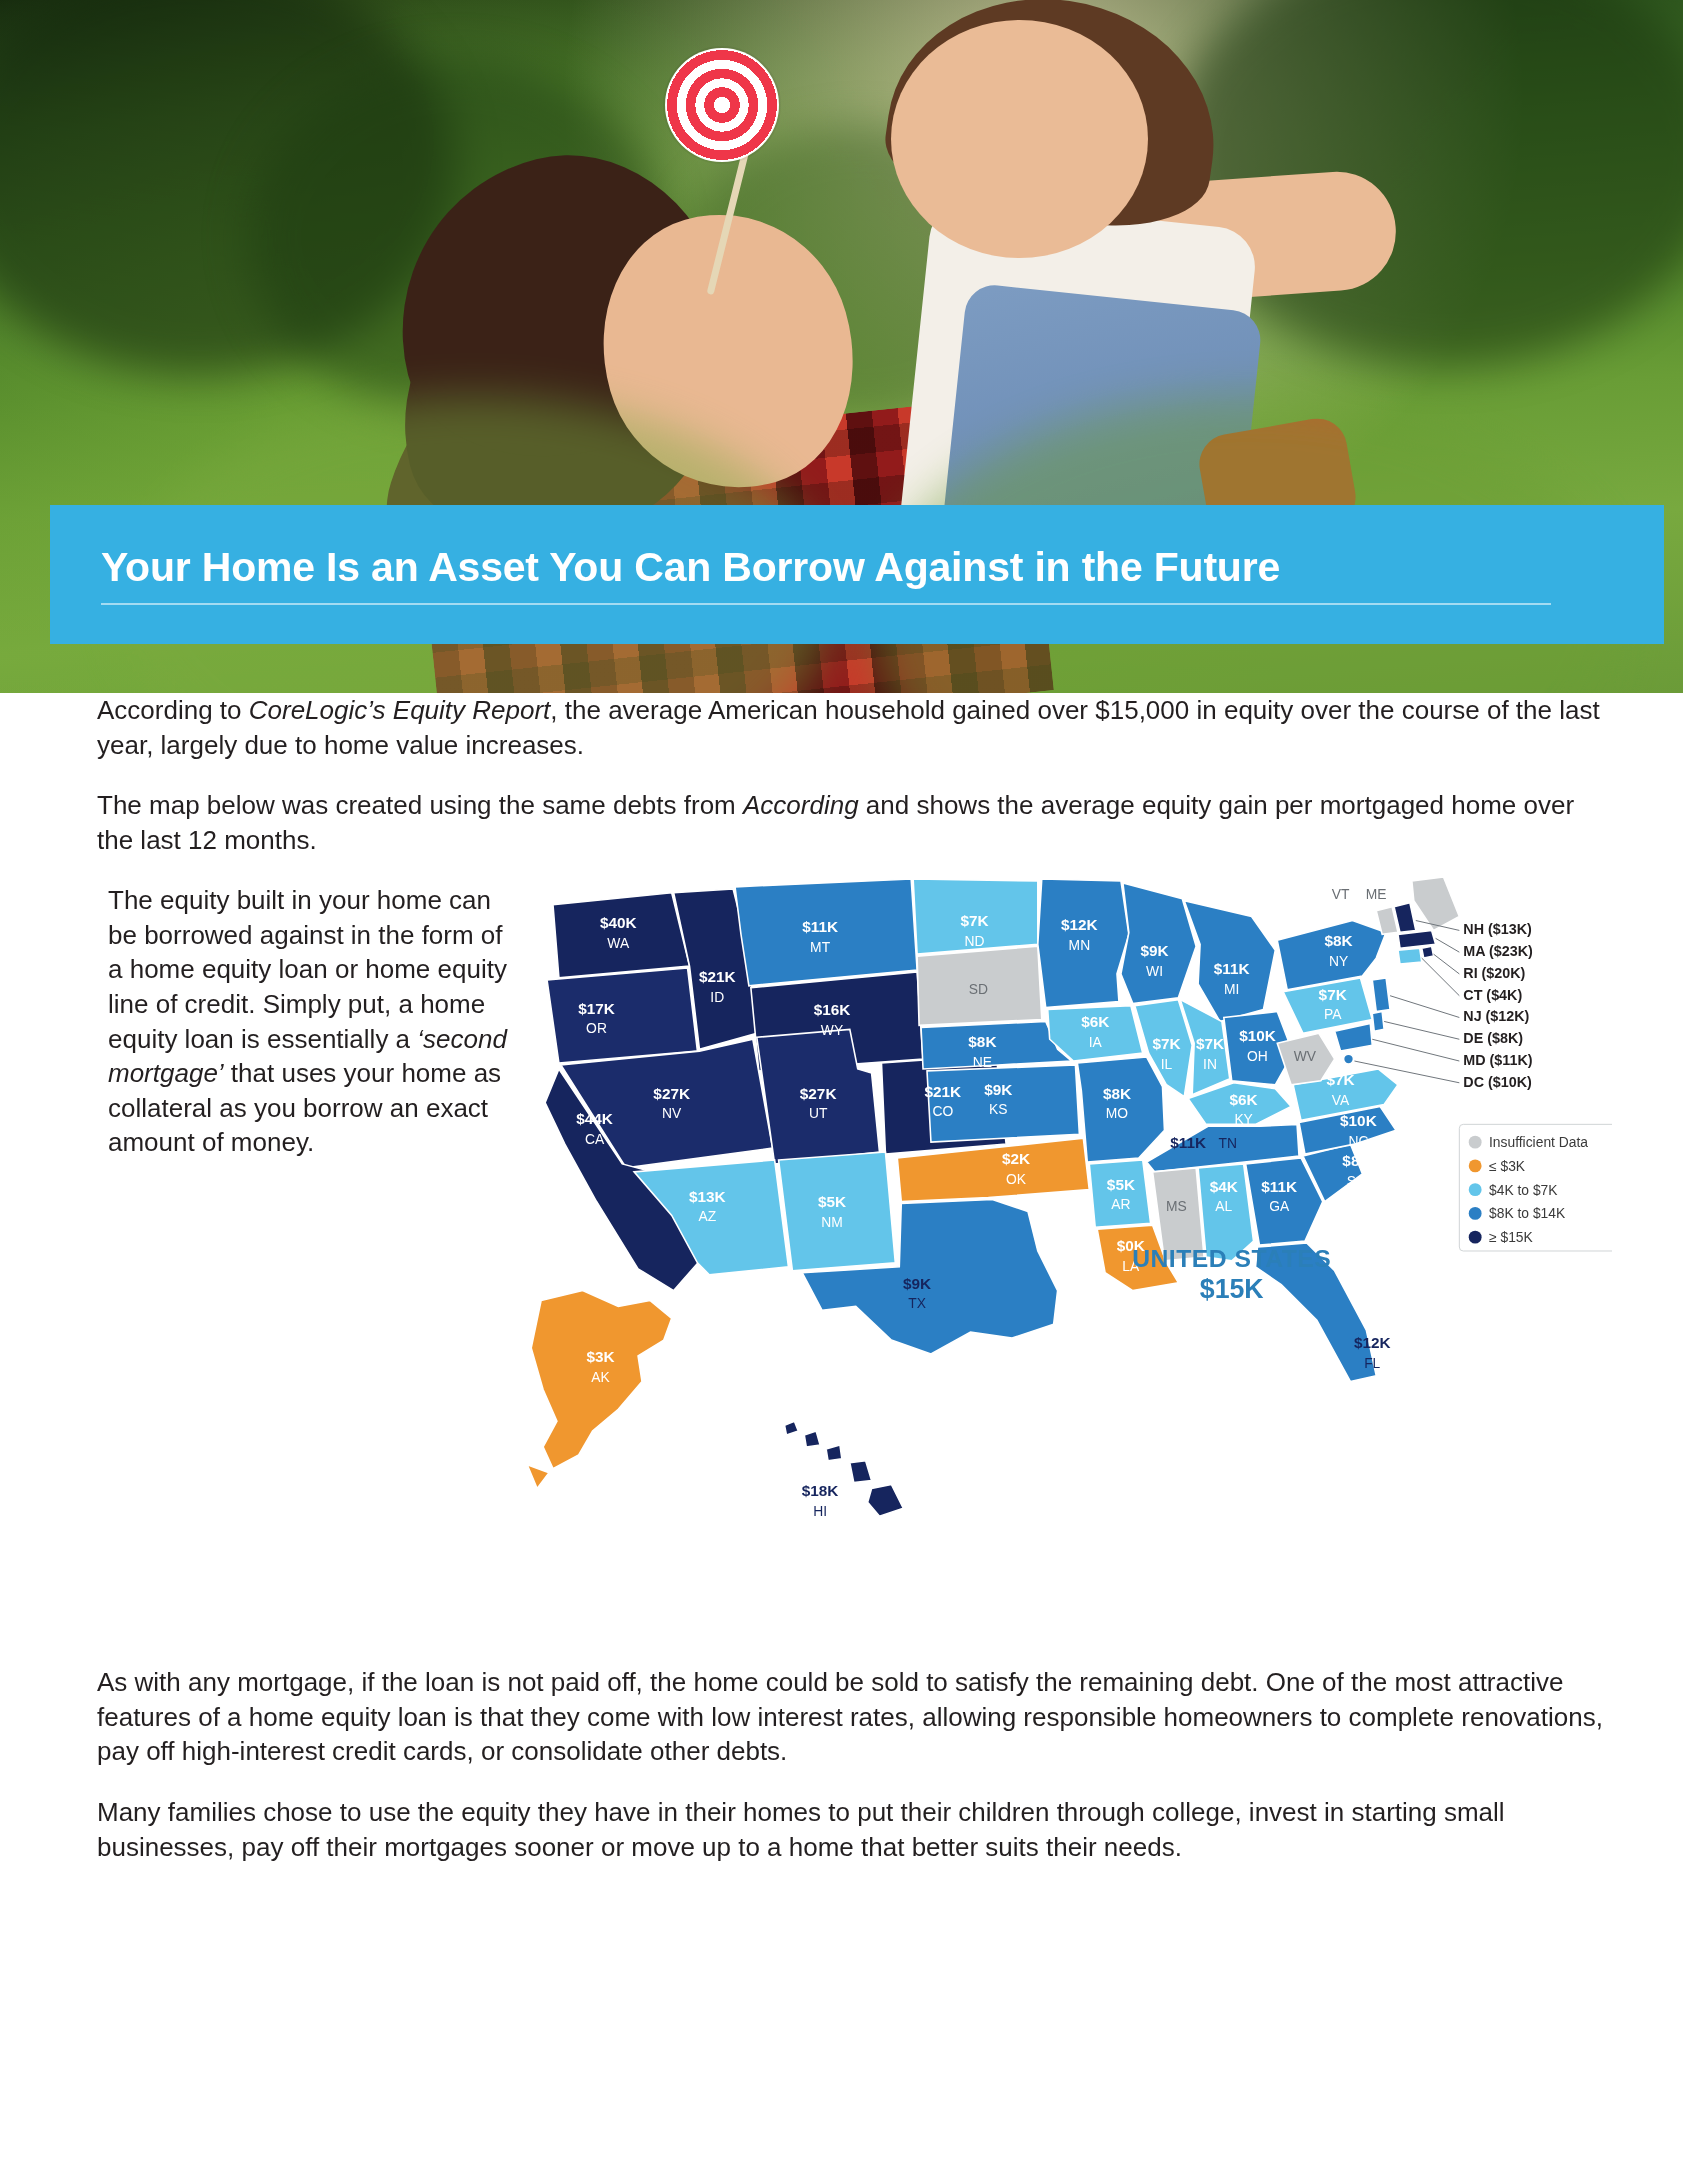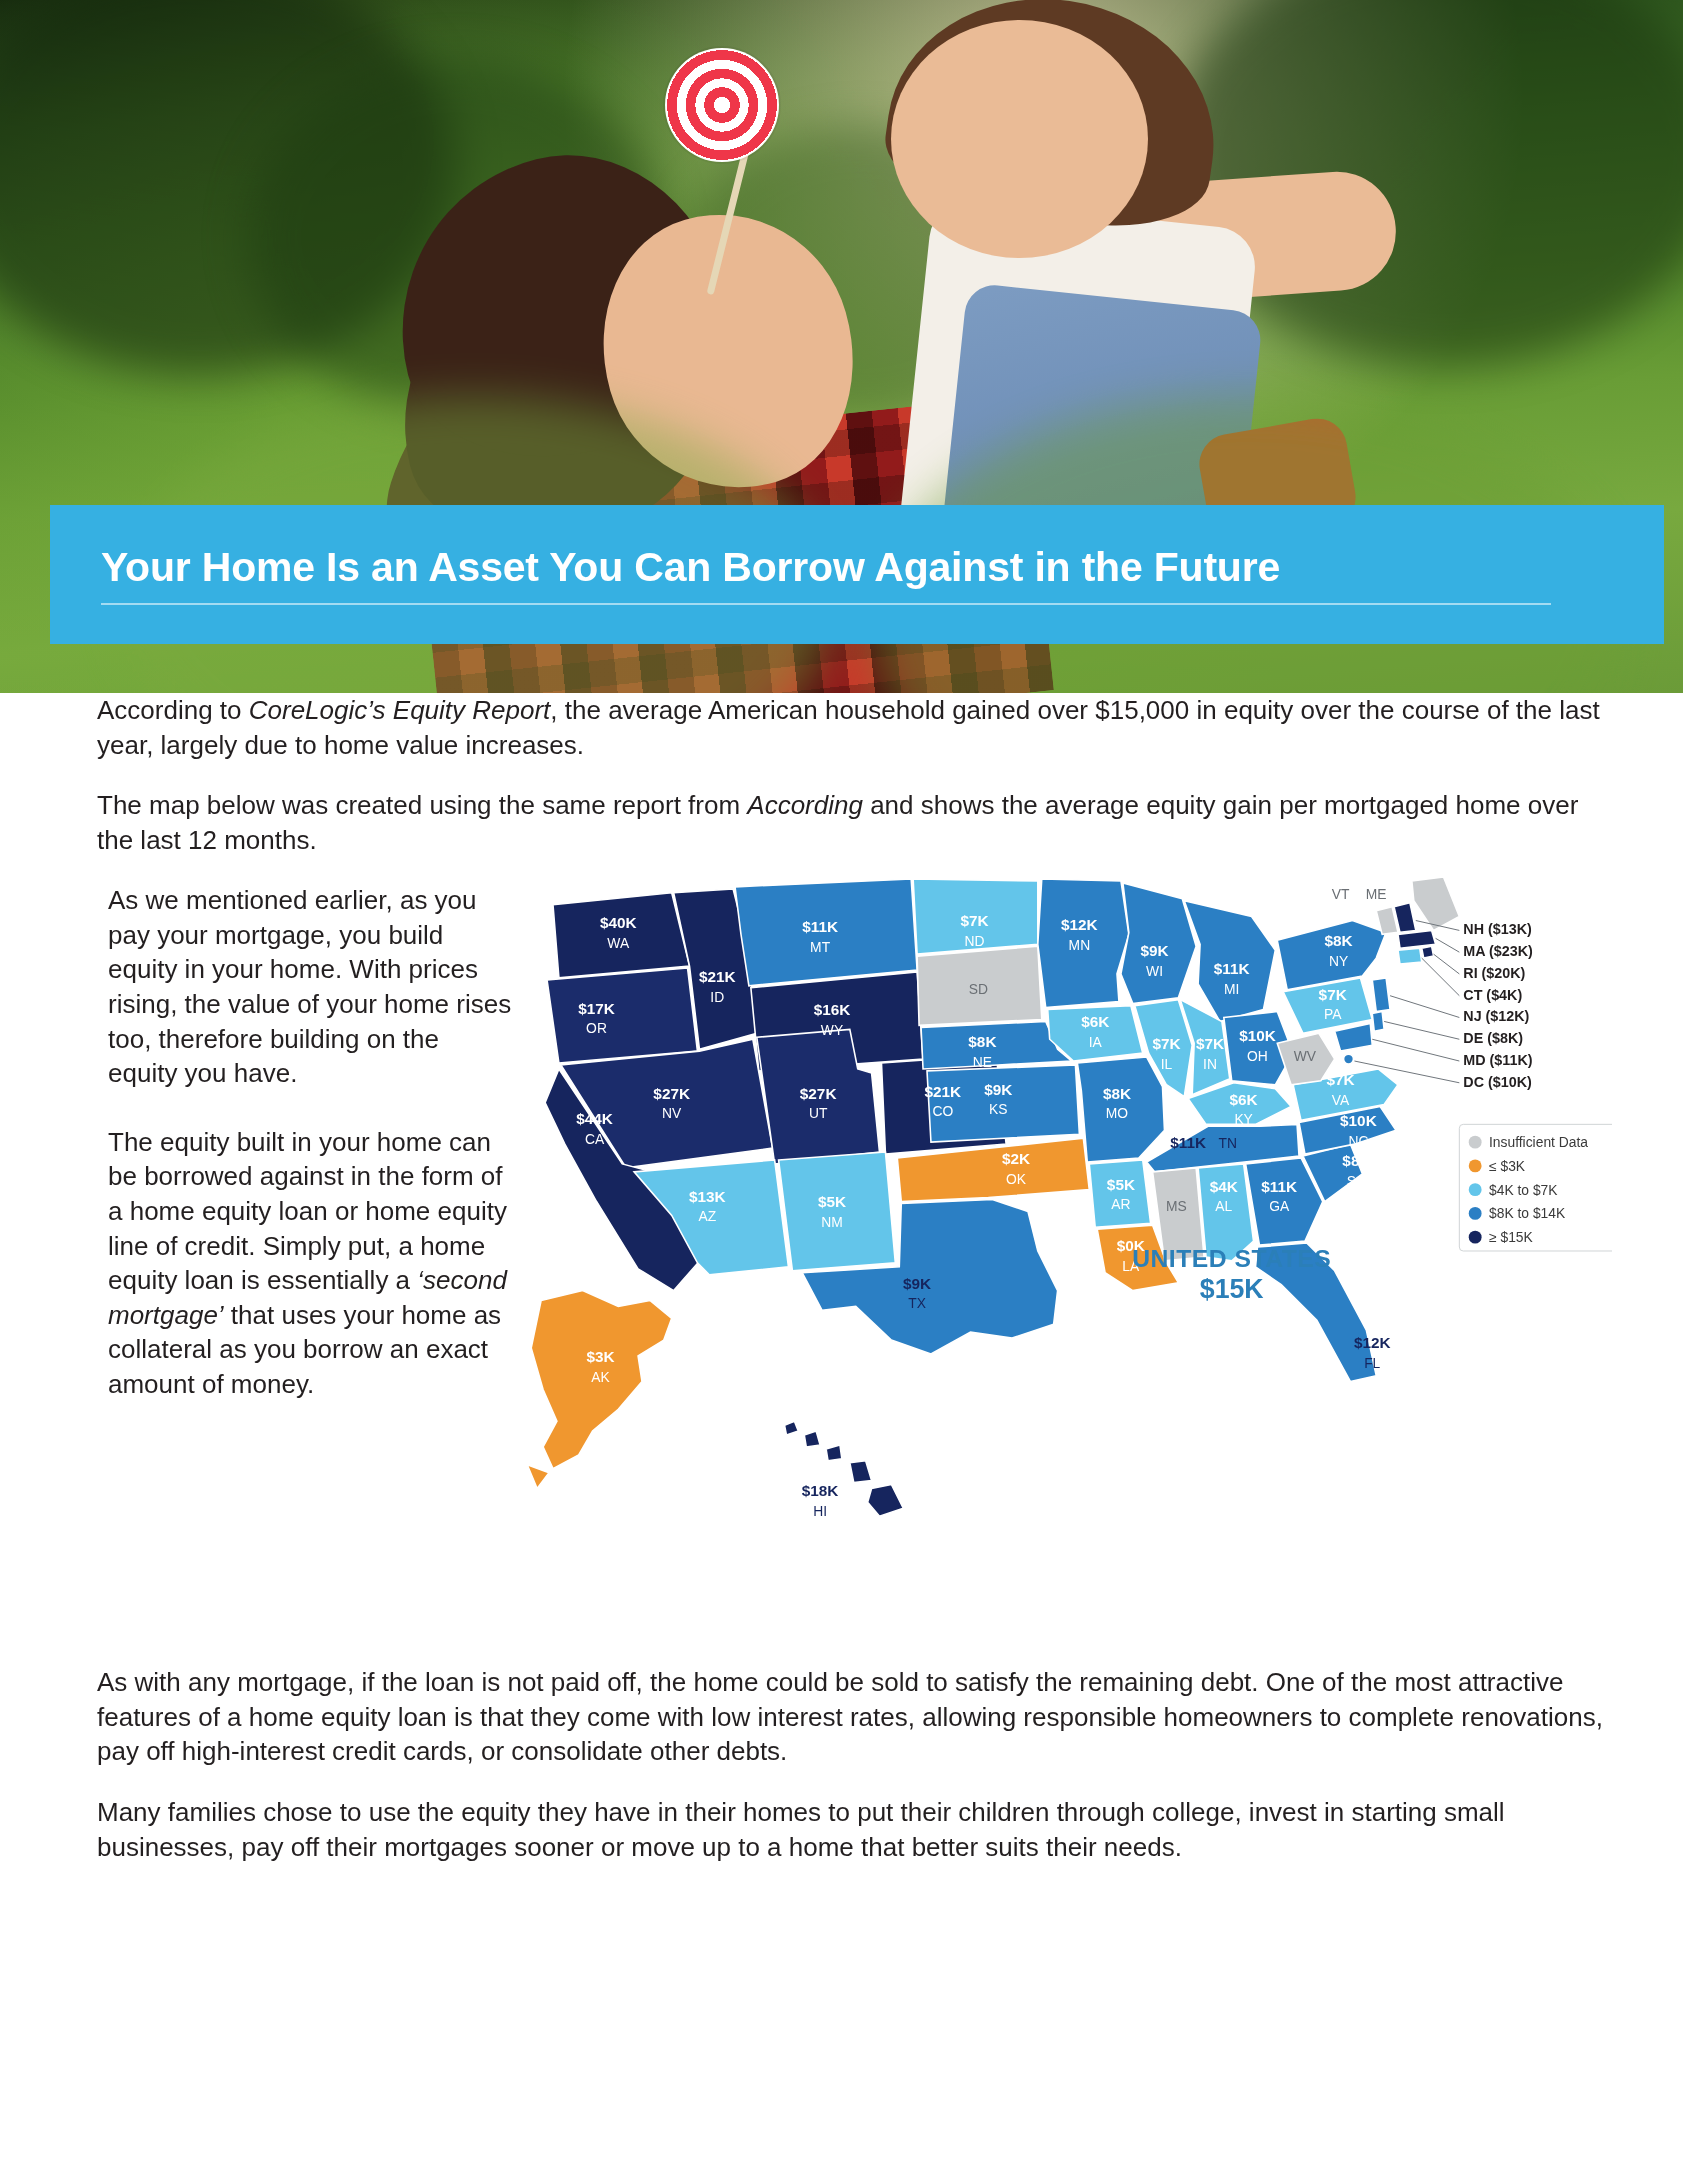--- a/index.html
+++ b/index.html
@@ -198,25 +198,24 @@
   <div class="title-bar">
     <h1>Your Home Is an Asset You Can Borrow Against in the Future</h1>
     <div class="title-rule"></div>
   </div>
 </div>
 
 <div class="content">
 
   <p class="para full"><span>According to </span><i>CoreLogic’s Equity Report</i><span>, the average American household gained over $15,000 in equity over the course of the last year, largely due to home value increases.</span></p>
 
-  <p class="para full"><span>The map below was created using the same report from </span><i>According</i><span> and shows the average equity gain per mortgaged home over the last 12 months.</span></p>
+  <p class="para full"><span>The map below was created using the same debts from </span><i>According</i><span> and shows the average equity gain per mortgaged home over the last 12 months.</span></p>
 
   <div class="mid">
     <div class="col-left">
-      <p class="para">As we mentioned earlier, as you pay your mortgage, you build equity in your home. With prices rising, the value of your home rises too, therefore building on the equity you have.</p>
       <p class="para"><span>The equity built in your home can be borrowed against in the form of a home equity loan or home equity line of credit. Simply put, a home equity loan is essentially a </span><i>‘second mortgage’</i><span> that uses your home as collateral as you borrow an exact amount of money.</span></p>
     </div>
 
     <div class="map-wrap">
       <svg width="1089" height="752" viewBox="0 0 1100 760" role="img" aria-label="US map of average equity gain">
 
         <path class="state" fill="#16255e" d="M30,30 L150,18 L168,92 L36,104 Z"></path>
 
         <path class="state" fill="#1b2c6b" d="M24,106 L166,94 L176,178 L36,190 Z"></path>
 

